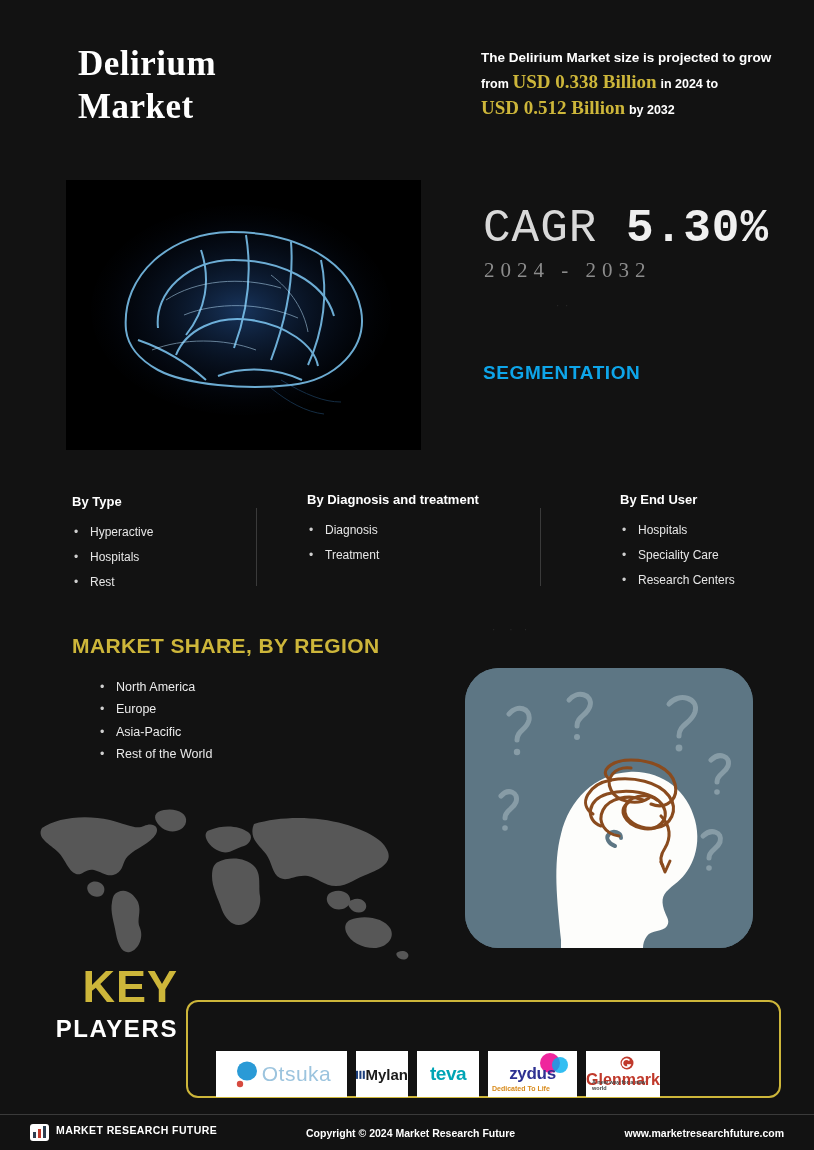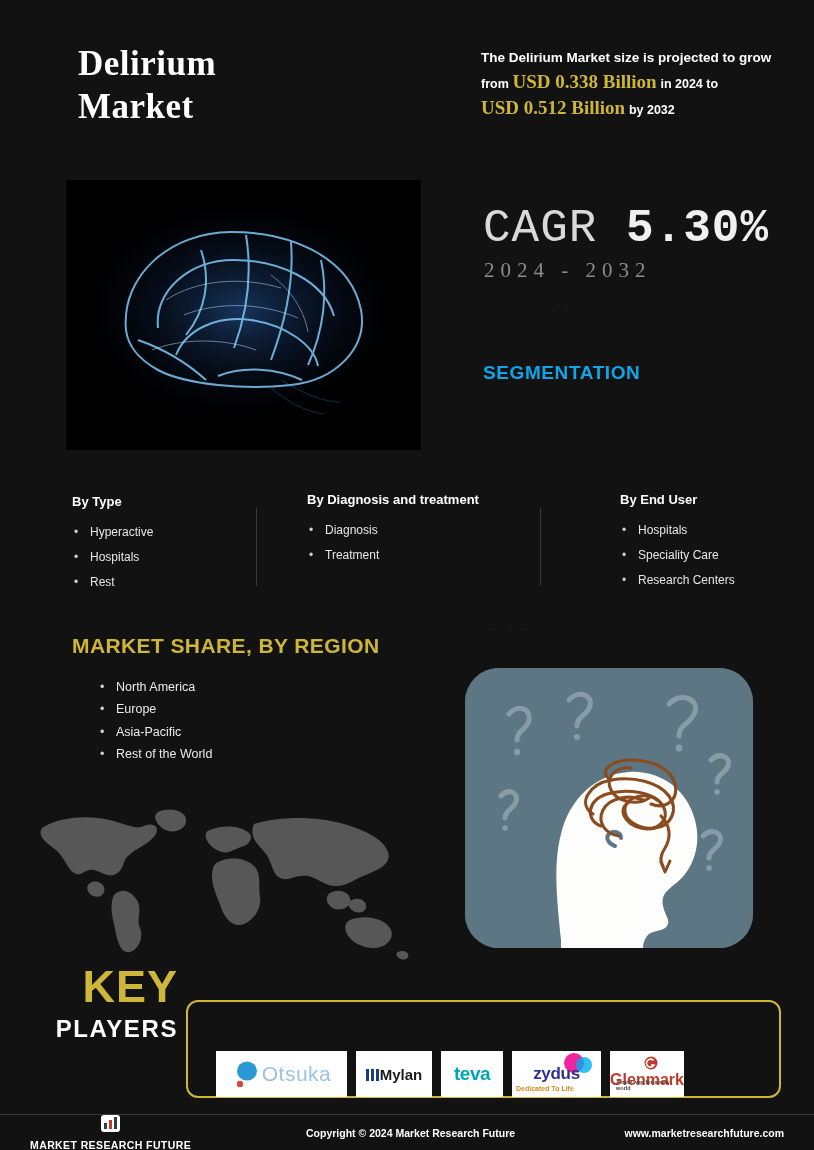--- a/index.html
+++ b/index.html
@@ -226,21 +226,21 @@
     display: flex;
     align-items: center;
     justify-content: center;
     font-size: 13px;
     font-weight: bold;
     color: #222;
     overflow: hidden;
     position: relative;
   }
   .logo-otsuka { width: 131px; }
-  .logo-mylan { width: 76px; }
+  .logo-mylan { width: 52px; }
   .logo-teva  { width: 62px; }
   .logo-zydus { width: 89px; }
   .logo-glenmark { width: 74px; }
 
   .otsuka-txt {
     font-family: "Liberation Sans", sans-serif;
     font-size: 21px;
     color: #9cc4de;
     letter-spacing: 0.5px;
     font-weight: normal;
@@ -263,27 +263,25 @@
     position: absolute;
     left: 0; top: 1115px;
     width: 814px; height: 35px;
     display: flex;
     align-items: center;
   }
   .footer .brand {
     position: absolute;
     left: 30px;
     display: flex;
-    align-items: center;
     gap: 7px;
     font-size: 10.5px;
     font-weight: bold;
     letter-spacing: 0.4px;
     color: #ffffff;
-    flex-direction: column;
   }
   .footer .copyright {
     position: absolute;
     left: 306px;
     font-size: 10.5px;
     font-weight: bold;
     color: #ffffff;
   }
   .footer .url {
     position: absolute;

